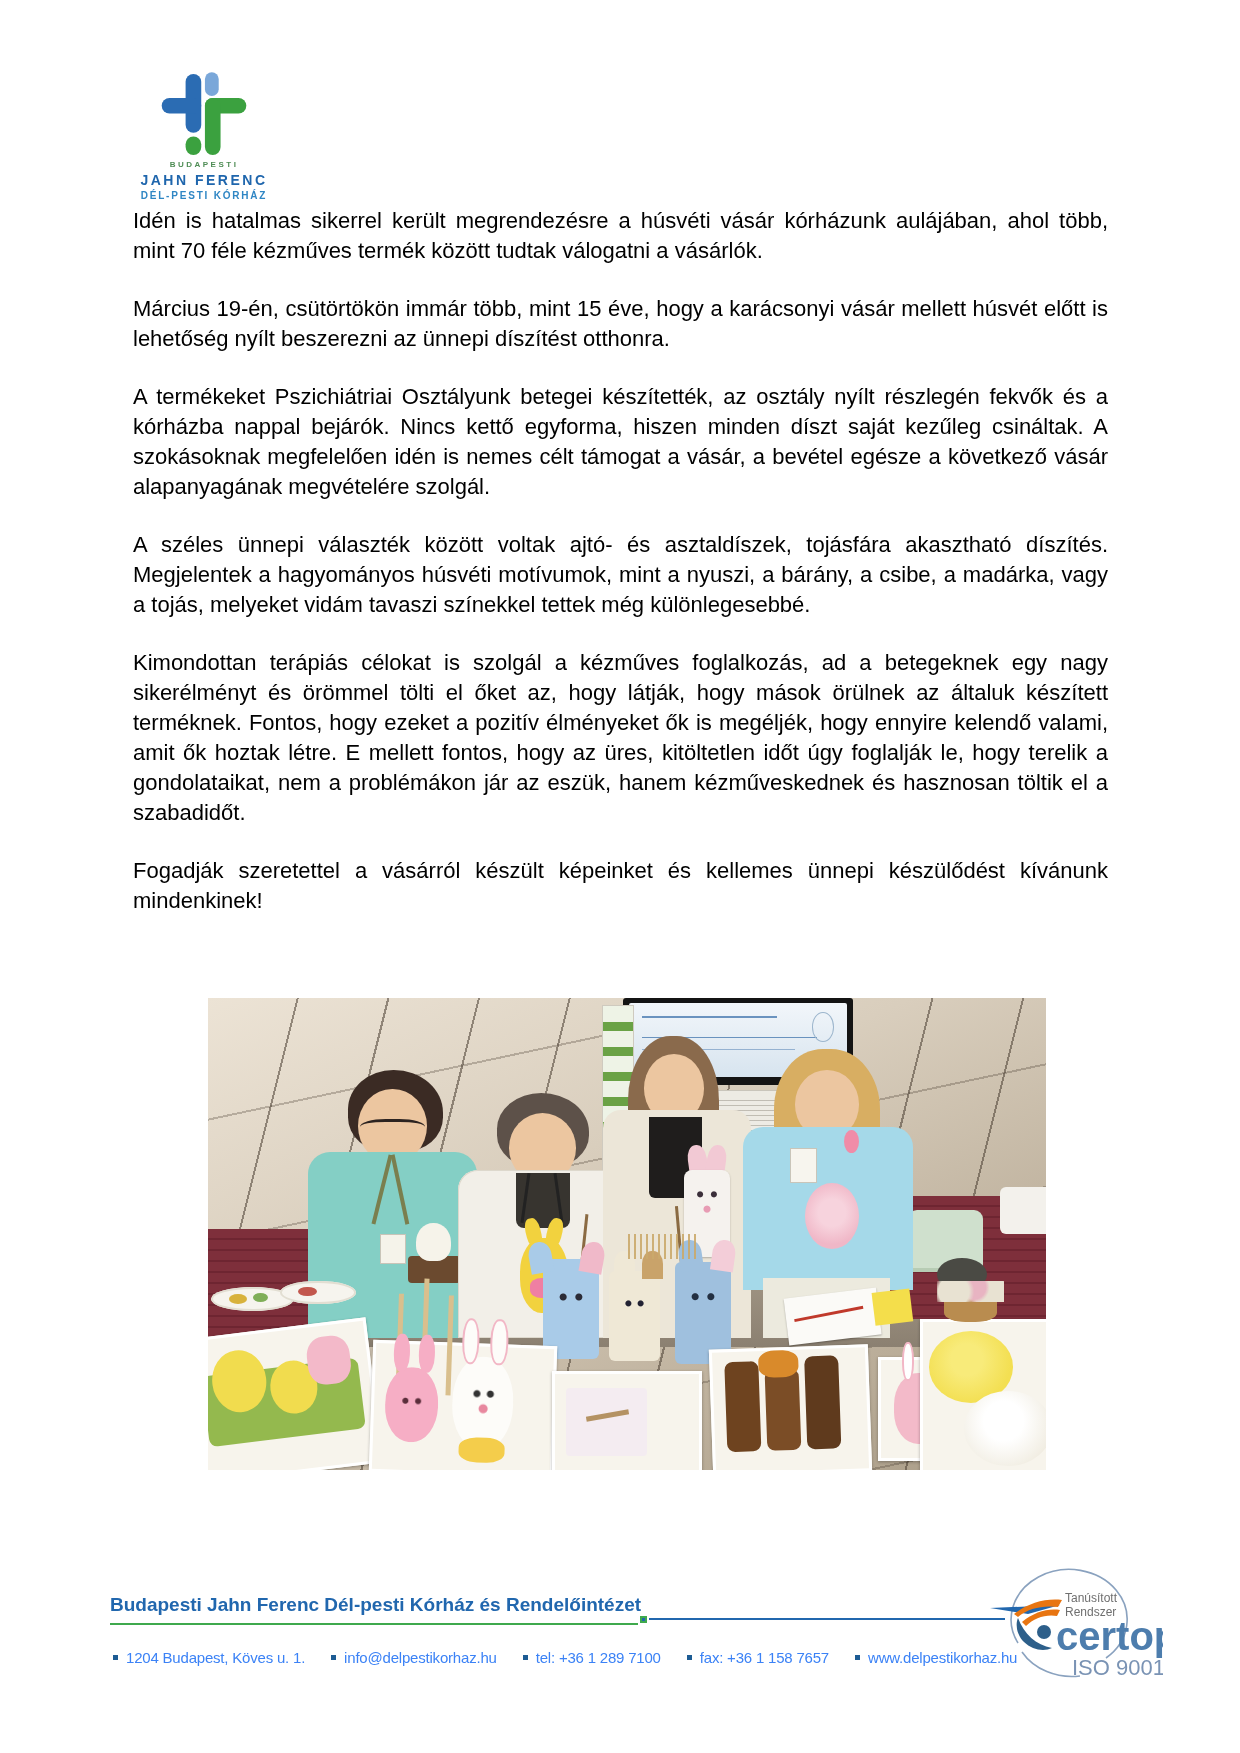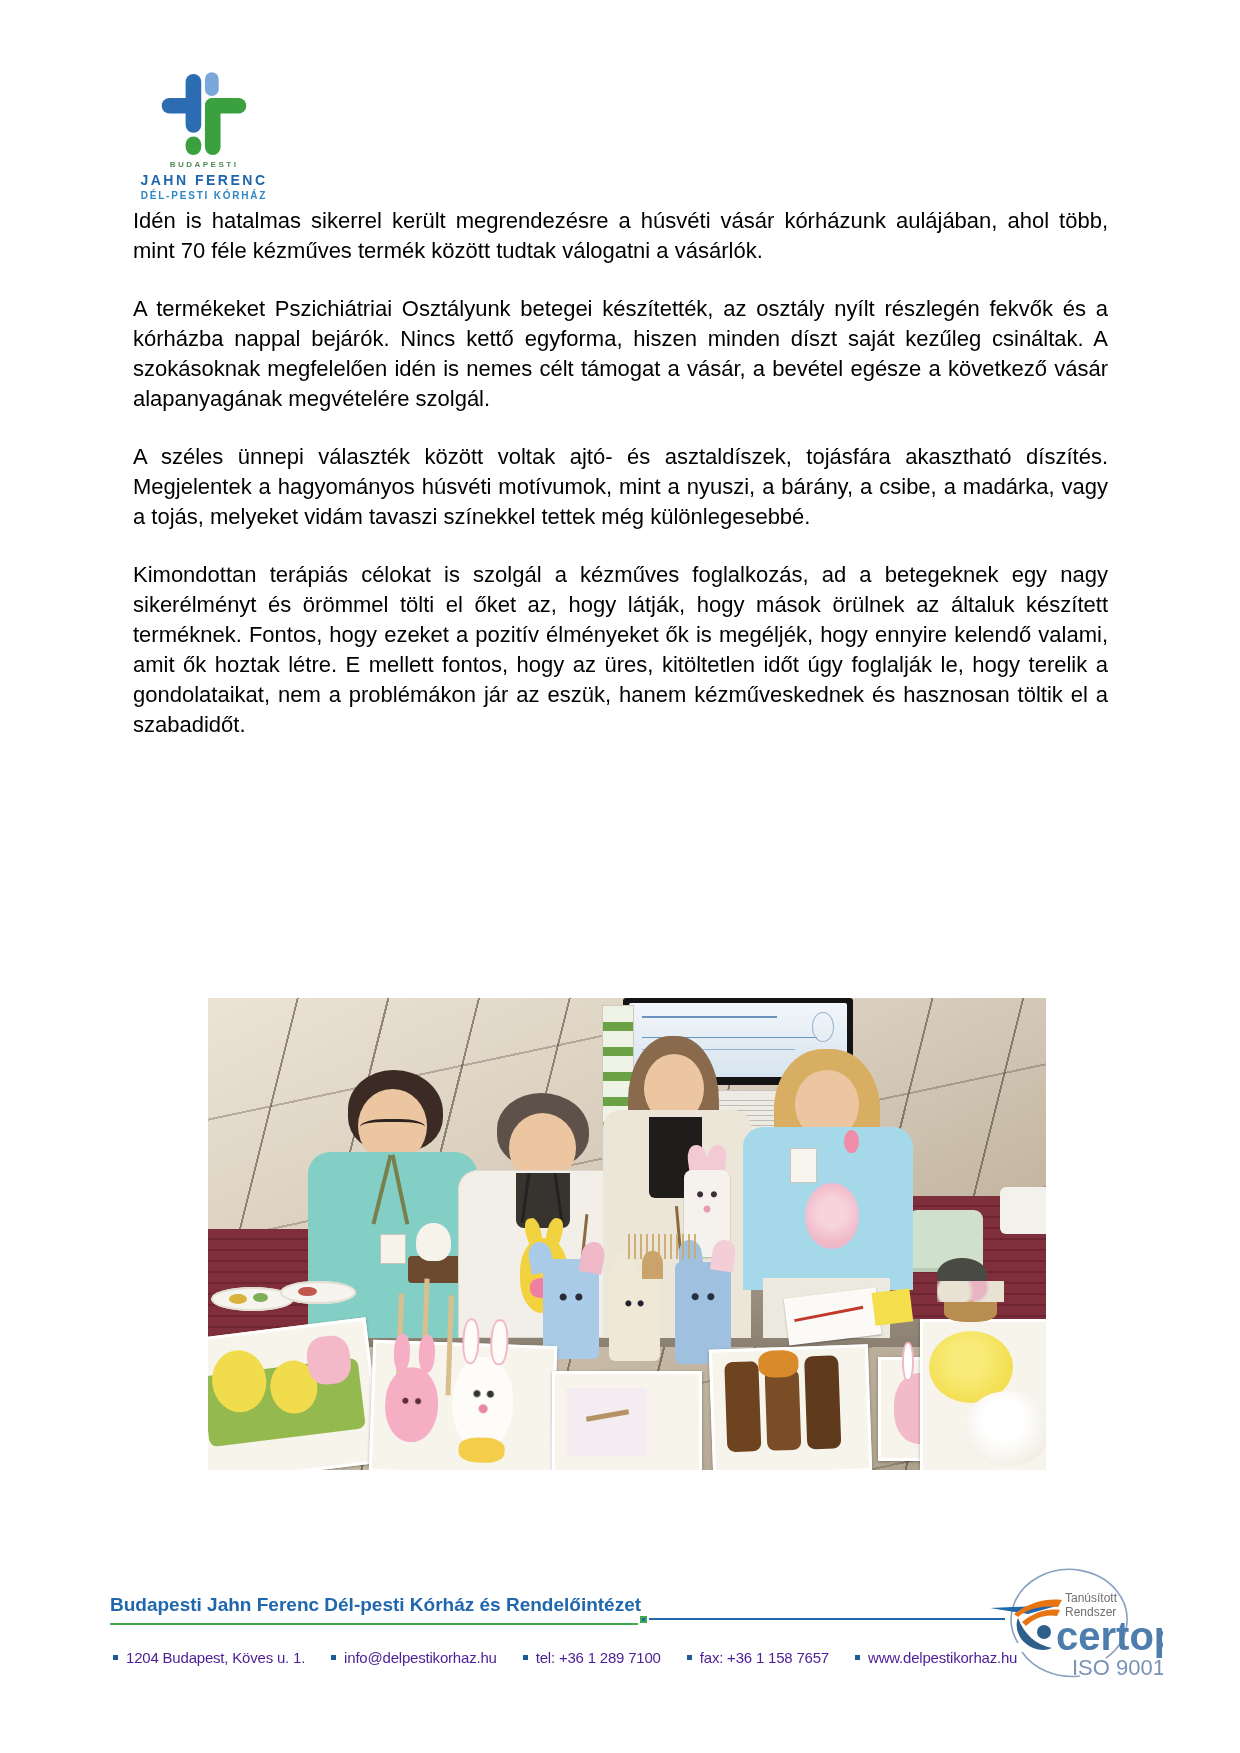--- a/index.html
+++ b/index.html
@@ -48,21 +48,21 @@
   .cbox { background:#f7f4ec; border:3px solid #ffffff; box-shadow:0 1px 3px rgba(0,0,0,.3); }
   .stick { background:#d9bf8d; width:5px; }
   .pompon { border-radius:50%; }
 
   
   .f-org { left:110px; top:1586px; font-size:19px; font-weight:bold; color:#2167ae; white-space:nowrap; }
   .f-green-rule { left:110px; top:1615px; width:528px; height:2px; background:#3fa94d; }
   .f-green-sq { left:640px; top:1608px; width:7px; height:7px; border:2px solid #3fa94d; background:#2167ae; }
   .f-blue-rule { left:649px; top:1610px; width:356px; height:2px; background:#2167ae; }
   .contacts { left:113px; top:1641px; display:flex; gap:26px; align-items:center; }
-  .c-item { display:flex; align-items:center; gap:8px; font-size:15px; color:#4c1d95; letter-spacing:-0.2px; white-space:nowrap; }
+  .c-item { display:flex; align-items:center; gap:8px; font-size:15px; color:#3b82f6; letter-spacing:-0.2px; white-space:nowrap; }
   .c-bullet { width:5px; height:5px; background:#1d5c94; flex:0 0 auto; }
   .certop { left:988px; top:1540px; width:175px; height:150px; }
 </style>
 </head>
 <body>
 
 <div class="page">
 
   <div class="abs logo">
     <svg width="92" height="88" viewBox="0 0 100 95">
@@ -73,23 +73,25 @@
       <rect x="51" y="30" width="17" height="62" rx="8.5" fill="#3ba13f"></rect>
       <rect x="30" y="72" width="17" height="20" rx="8.5" fill="#3ba13f"></rect>
     </svg>
     <div class="logo-city">BUDAPESTI</div>
     <div class="logo-name">JAHN FERENC</div>
     <div class="logo-sub">DÉL-PESTI KÓRHÁZ</div>
   </div>
 
   <div class="abs content">
     <p>Idén is hatalmas sikerrel került megrendezésre a húsvéti vásár kórházunk aulájában, ahol több, mint 70 féle kézműves termék között tudtak válogatni a vásárlók.</p>
+    <p>Március 19-én, csütörtökön immár több, mint 15 éve, hogy a karácsonyi vásár mellett húsvét előtt is lehetőség nyílt beszerezni az ünnepi díszítést otthonra.</p>
     <p>A termékeket Pszichiátriai Osztályunk betegei készítették, az osztály nyílt részlegén fekvők és a kórházba nappal bejárók. Nincs kettő egyforma, hiszen minden díszt saját kezűleg csináltak. A szokásoknak megfelelően idén is nemes célt támogat a vásár, a bevétel egésze a következő vásár alapanyagának megvételére szolgál.</p>
     <p>A széles ünnepi választék között voltak ajtó- és asztaldíszek, tojásfára akasztható díszítés. Megjelentek a hagyományos húsvéti motívumok, mint a nyuszi, a bárány, a csibe, a madárka, vagy a tojás, melyeket vidám tavaszi színekkel tettek még különlegesebbé.</p>
     <p>Kimondottan terápiás célokat is szolgál a kézműves foglalkozás, ad a betegeknek egy nagy sikerélményt és örömmel tölti el őket az, hogy látják, hogy mások örülnek az általuk készített terméknek. Fontos, hogy ezeket a pozitív élményeket ők is megéljék, hogy ennyire kelendő valami, amit ők hoztak létre. E mellett fontos, hogy az üres, kitöltetlen időt úgy foglalják le, hogy terelik a gondolataikat, nem a problémákon jár az eszük, hanem kézműveskednek és hasznosan töltik el a szabadidőt.</p>
+    <p>Fogadják szeretettel a vásárról készült képeinket és kellemes ünnepi készülődést kívánunk mindenkinek!</p>
   </div>
 
   <div class="abs photo">
     <div class="floor"></div>
 
     <div class="tv">
       <div class="tv-screen">
         <div class="tv-line" style="left:6%;top:18%;width:62%;"></div>
         <div class="tv-line" style="left:6%;top:46%;width:80%;height:1px;"></div>
         <div class="tv-line" style="left:6%;top:62%;width:70%;height:1px;opacity:.5;"></div>

